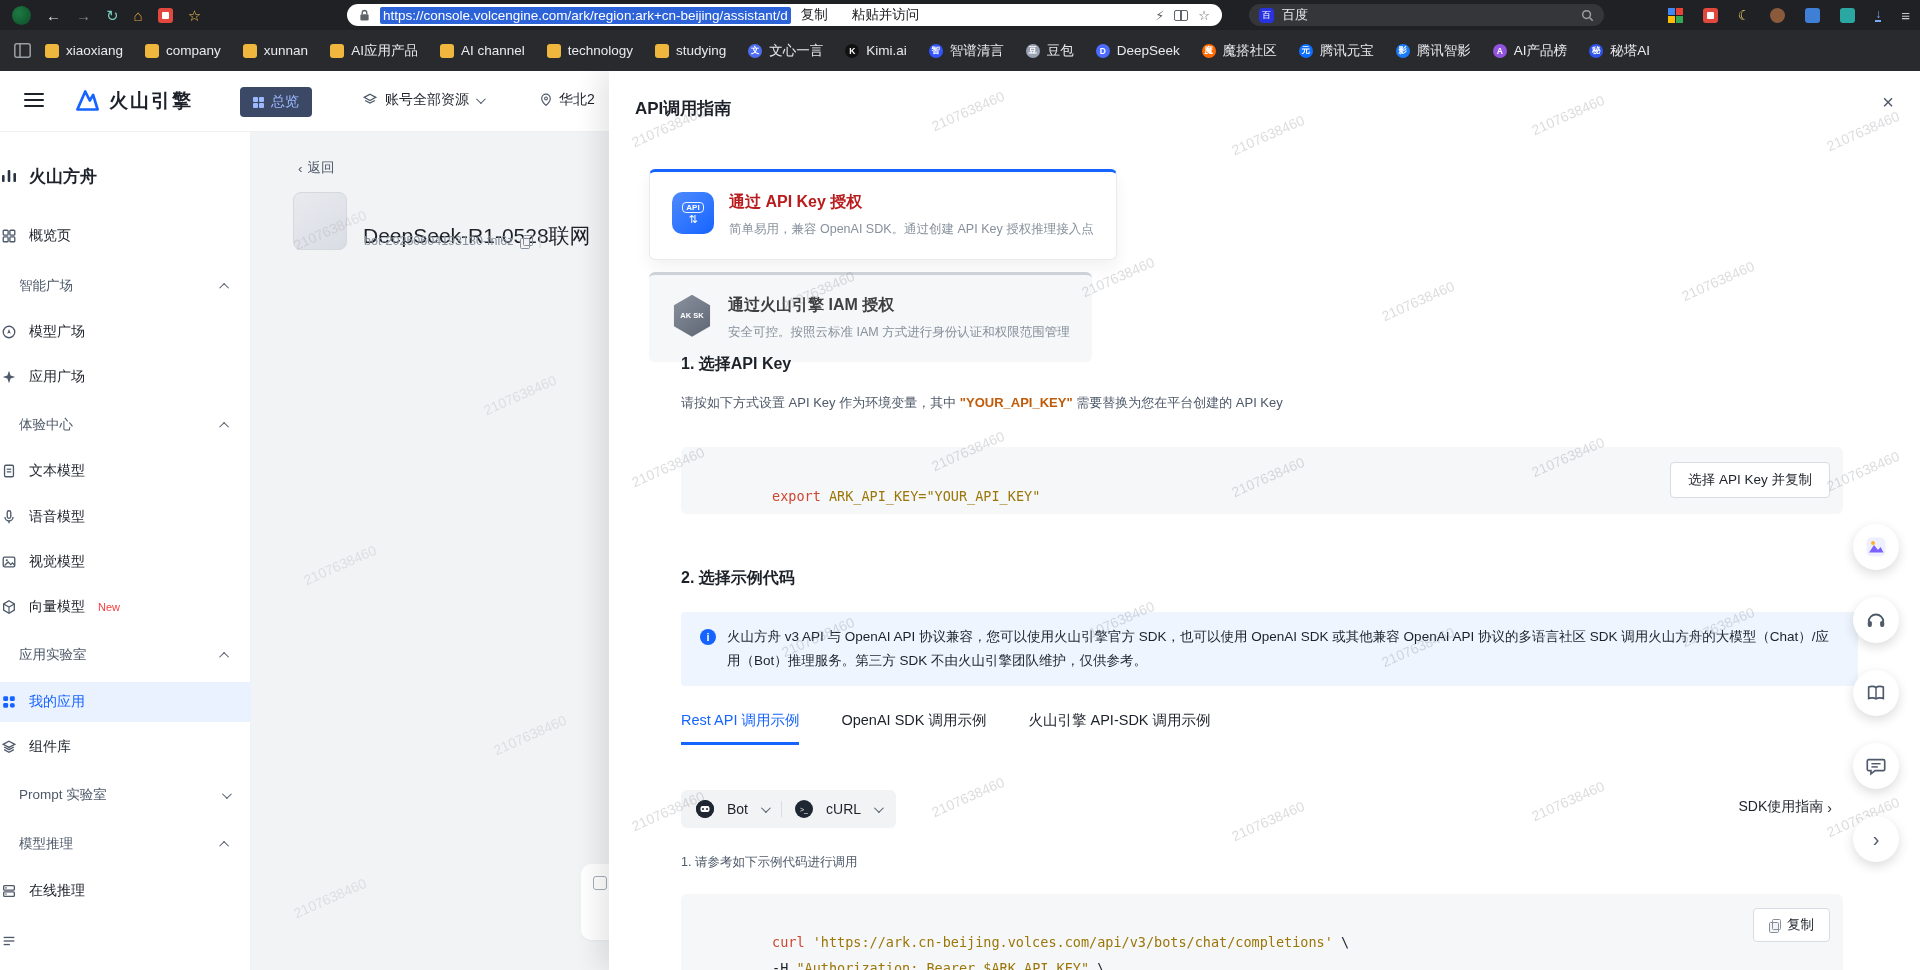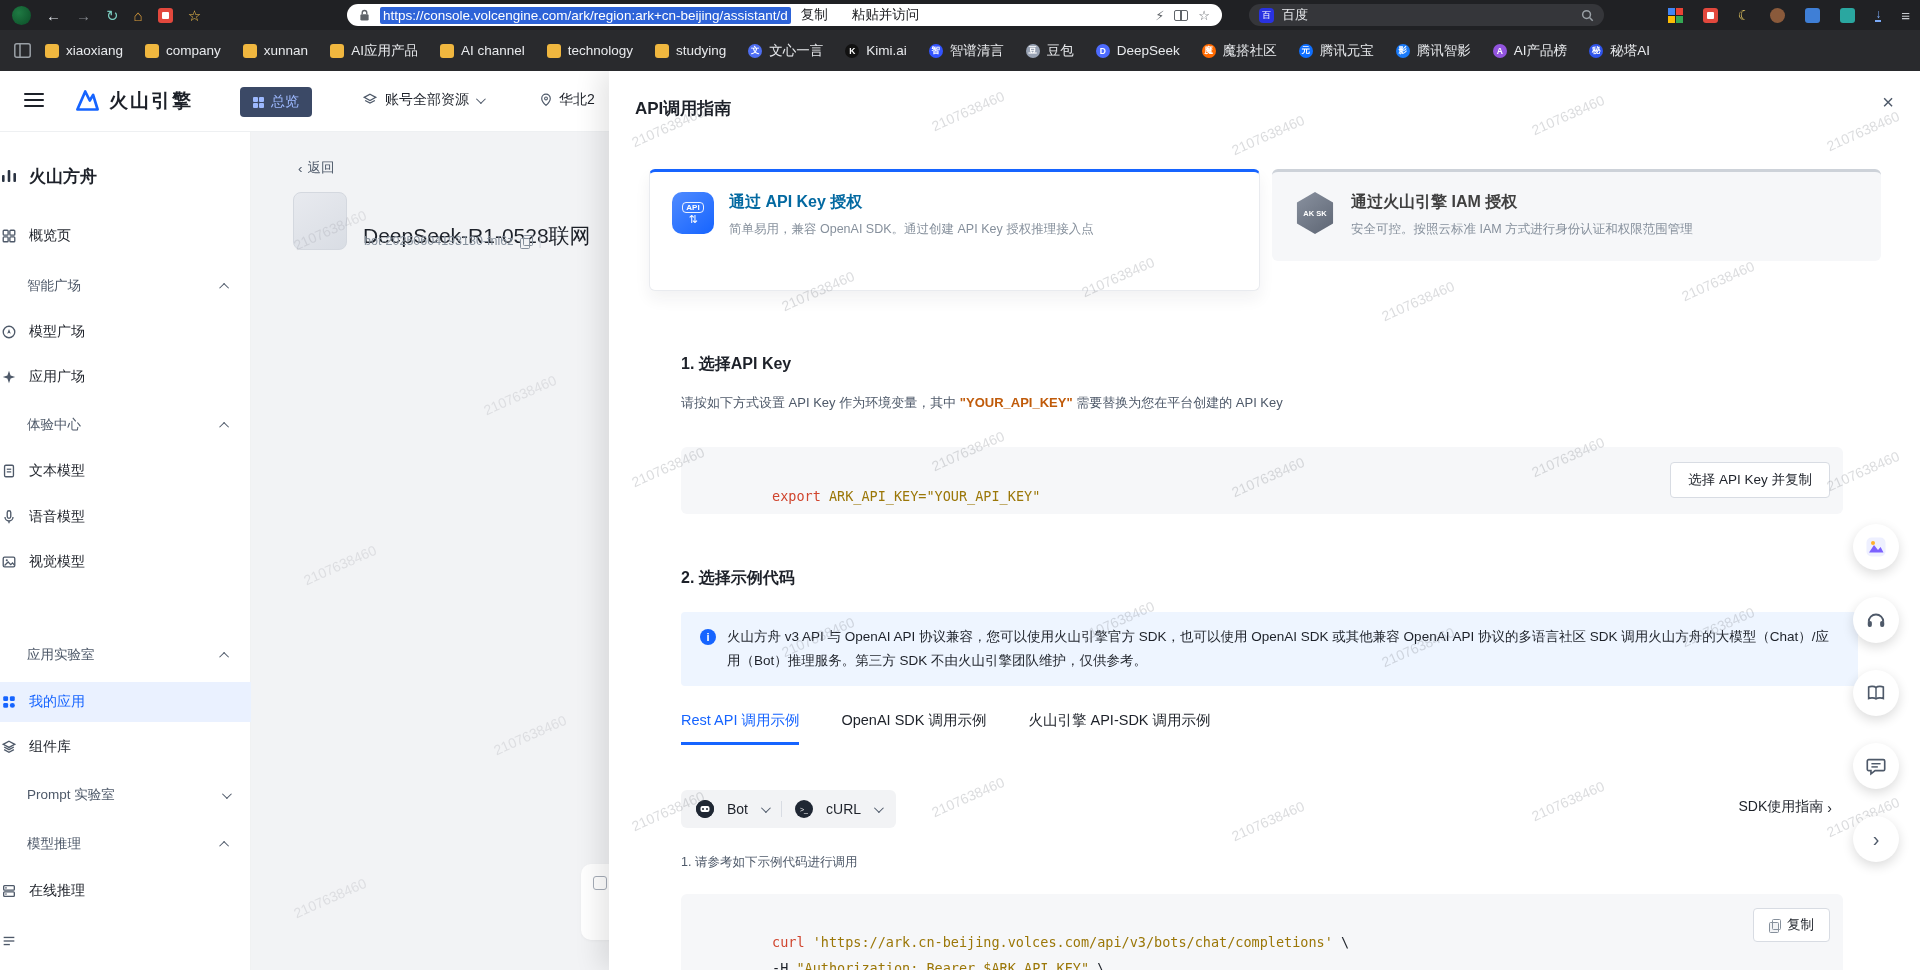--- a/index.html
+++ b/index.html
@@ -58,21 +58,21 @@
   .resource { position:absolute; left:362px; top:20px; display:flex; align-items:center; gap:7px; font-size:14px; color:#1d2129; }
   .region { position:absolute; left:539px; top:20px; display:flex; align-items:center; gap:6px; font-size:14px; color:#1d2129; }
   .chev { width:7px; height:7px; border-right:1.6px solid #4e5969; border-bottom:1.6px solid #4e5969; display:inline-block; }
   .chev.down { transform:rotate(45deg) translateY(-2px); }
   .chev.up { transform:rotate(-135deg) translateY(-2px); }
 
   
   .sidebar { position:absolute; top:132px; left:0; width:251px; height:838px; background:#fff; border-right:1px solid #f0f1f2; z-index:4; }
   .sb-row { position:absolute; left:0; width:251px; height:40px; display:flex; align-items:center; gap:11px; font-size:14px; color:#1d2129; }
   .sb-product { font-size:17px; font-weight:700; }
-  .sb-section { color:#4e5969; font-size:13.5px; padding-right:22px; justify-content:space-between; padding-left:27px; }
+  .sb-section { color:#4e5969; font-size:13.5px; padding-right:22px; justify-content:space-between; padding-left:19px; }
   .sb-active { background:#eaf1ff; color:#1664ff; font-weight:500; }
   .sb-badge { color:#f53f3f; font-size:11px; margin-left:2px; }
   .sb-ic { width:18px; height:18px; flex:0 0 auto; display:inline-flex; align-items:center; justify-content:center; }
 
   
   .main { position:absolute; top:132px; left:251px; right:0; bottom:0; background:#f2f3f5; overflow:hidden; z-index:3; }
   .back-row { position:absolute; left:47px; top:27px; font-size:13.5px; color:#4e5969; display:flex; align-items:center; gap:5px; }
   .bot-avatar { position:absolute; left:42px; top:60px; width:54px; height:58px; border-radius:8px; background:linear-gradient(145deg,#e8eaef,#d9dde4); border:1px solid #d4d8df; }
   .bot-title { position:absolute; left:112px; top:62px; font-size:21px; font-weight:500; color:#1d2129; white-space:nowrap;margin-top:28px; }
   .bot-id-row { position:absolute; left:113px; top:102px; font-size:12.5px; color:#86909c; display:flex; align-items:center; gap:7px; }
@@ -100,27 +100,27 @@
   .drawer .wm-layer span:nth-child(15){left:170px;top:558px} .drawer .wm-layer span:nth-child(16){left:470px;top:542px}
   .drawer .wm-layer span:nth-child(17){left:770px;top:568px} .drawer .wm-layer span:nth-child(18){left:1070px;top:548px}
   .drawer .wm-layer span:nth-child(19){left:20px;top:732px} .drawer .wm-layer span:nth-child(20){left:320px;top:718px}
   .drawer .wm-layer span:nth-child(21){left:620px;top:742px} .drawer .wm-layer span:nth-child(22){left:920px;top:722px}
   .drawer .wm-layer span:nth-child(23){left:1215px;top:738px}
 
   
   .drawer { position:absolute; top:71px; left:609px; width:1311px; height:899px; background:#fff; box-shadow:-10px 0 24px rgba(0,0,0,0.10); z-index:10; overflow:hidden; }
   .d-title { position:absolute; left:26px; top:26px; font-size:17px; font-weight:600; color:#1d2129; z-index:2; }
   .d-close { position:absolute; right:26px; top:20px; font-size:20px; color:#4e5969; z-index:7; cursor:default; }
-  .cards { position:absolute; left:40px; top:98px; width:1232px; display:flex; gap:12px; align-items:flex-start; z-index:2; }
+  .cards { position:absolute; left:40px; top:98px; width:1232px; display:flex; gap:12px; align-items:flex-start; z-index:2;flex-direction:column; }
   .card { flex:1; border-radius:6px; position:relative; }
   .card-inner { display:flex; gap:15px; padding:20px 22px; align-items:flex-start; }
   .card-api { background:#fff; border:1px solid #e9ebef; border-top:3px solid #1664ff; height:122px; box-shadow:0 8px 16px rgba(31,41,55,0.06); }
   .card-iam { background:#f6f7f9; border-top:3px solid #cdd2d9; height:92px; }
   .card-title { font-size:16px; font-weight:600; }
-  .card-api .card-title { color:#0369a1; }
+  .card-api .card-title { color:#b91c1c; }
   .card-iam .card-title { color:#404040; font-weight:700; }
   .card-desc { font-size:12.5px; color:#86909c; margin-top:7px; line-height:1.5; }
   .api-ic { width:42px; height:42px; border-radius:10px; background:linear-gradient(140deg,#4f8bff,#1664ff); color:#fff; display:flex; flex-direction:column; align-items:center; justify-content:center; gap:1px; flex:0 0 auto; }
   .api-ic b { font-size:8px; border:1px solid rgba(255,255,255,0.9); border-radius:4px; padding:0 3px; font-weight:600; }
   .api-ic u { text-decoration:none; font-size:11px; line-height:1; }
   .iam-ic { width:42px; height:42px; background:linear-gradient(140deg,#8b93a1,#5c6472); clip-path:polygon(50% 0,93% 25%,93% 75%,50% 100%,7% 75%,7% 25%); color:#fff; font-size:7.5px; font-weight:600; display:flex; align-items:center; justify-content:center; flex:0 0 auto; }
   .sec-title { position:absolute; left:72px; font-size:16px; font-weight:700; color:#1d2129; z-index:2; }
   .sec1-title { top:283px; } .sec2-title { top:497px; }
   .sec1-desc { position:absolute; left:72px; top:323px; font-size:13px; color:#4e5969; z-index:2; }
   .hl { color:#c05b0a; font-weight:700; }
@@ -427,20 +427,30 @@
       <span class="sb-ic">
           <svg width="16" height="16" viewBox="0 0 18 18">
             <rect x="2.5" y="3.5" width="13" height="11" rx="1.5" fill="none" stroke="#4e5969" stroke-width="1.5"></rect>
             <circle cx="6.5" cy="7" r="1.2" fill="#4e5969"></circle>
             <path d="M4 13 L8 9 L11 12 L13 10 L15 12.5" fill="none" stroke="#4e5969" stroke-width="1.4"></path>
           </svg>
         </span>
       <span>视觉模型</span>
     </div>
 
+    <div class="sb-row" style="top:455px">
+      <span class="sb-ic">
+          <svg width="16" height="16" viewBox="0 0 18 18">
+            <path d="M9 2 L15 5.5 V12.5 L9 16 L3 12.5 V5.5 Z" fill="none" stroke="#4e5969" stroke-width="1.5"></path>
+            <path d="M3 5.5 L9 9 L15 5.5 M9 9 V16" fill="none" stroke="#4e5969" stroke-width="1.3"></path>
+          </svg>
+        </span>
+      <span>向量模型</span>
+      <span class="sb-badge">New</span>
+    </div>
 
     <div class="sb-row sb-section" style="top:503px">
       <span>应用实验室</span>
         <span class="chev up"></span>
     </div>
 
     <div class="sb-row sb-active" style="top:550px">
       <span class="sb-ic">
           <svg width="16" height="16" viewBox="0 0 18 18">
             <g fill="#1664ff">

